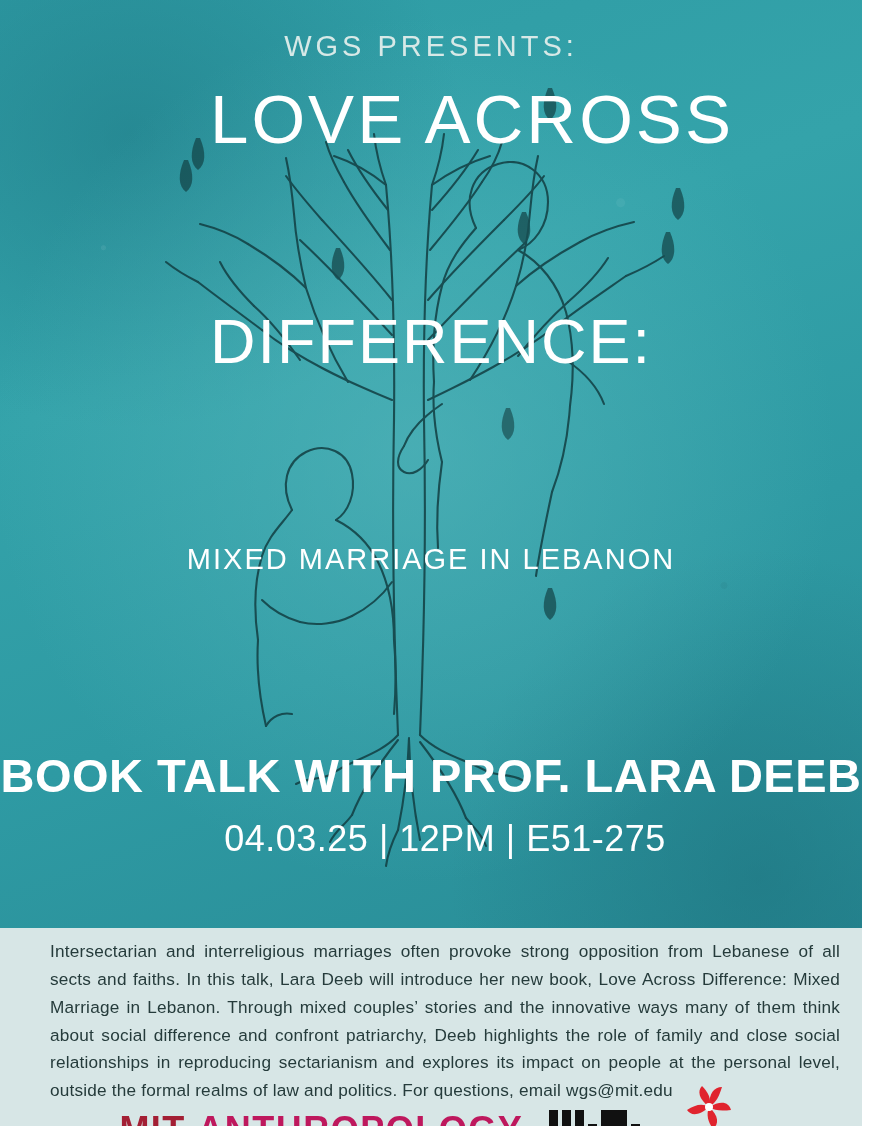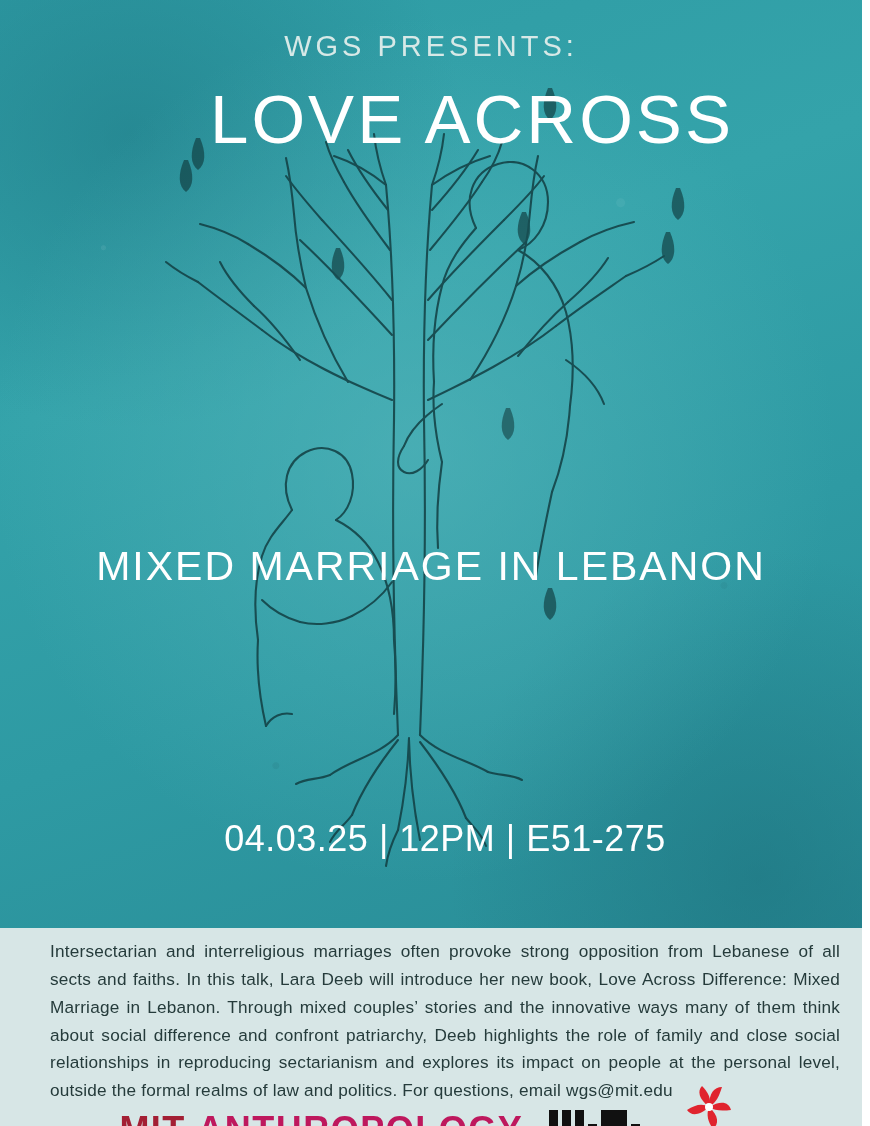--- a/index.html
+++ b/index.html
@@ -78,21 +78,21 @@
     font-size: 63px;
     letter-spacing: 2px;
     font-weight: 400;
   }
   .subtitle {
     position: absolute;
     top: 543px;
     width: 100%;
     text-align: center;
     color: #ffffff;
-    font-size: 41px;
+    font-size: 29px;
     letter-spacing: 2px;
     font-weight: 400;
   }
   .speaker {
     position: absolute;
     top: 748px;
     width: 100%;
     text-align: center;
     color: #ffffff;
     font-size: 47px;
@@ -268,21 +268,23 @@
       <path d="M552 492 C546 520 540 548 536 576"></path>
       <path d="M442 404 C424 416 410 430 404 446"></path>
       <path d="M404 446 C396 458 396 468 404 472 C412 476 422 470 428 460"></path>
       <path d="M566 360 C584 372 598 388 604 404"></path>
     </g>
   </svg>
 
   <div class="content">
     <div class="presents">WGS PRESENTS:</div>
     <div class="title1">LOVE ACROSS</div>
+    <div class="title2">DIFFERENCE:</div>
     <div class="subtitle">MIXED MARRIAGE IN LEBANON</div>
+    <div class="speaker">BOOK TALK WITH PROF. LARA DEEB</div>
     <div class="datetime">04.03.25 | 12PM | E51-275</div>
 
     <div class="desc-panel">
       <div class="desc-text">Intersectarian and interreligious marriages often provoke strong opposition from Lebanese of all sects and faiths. In this talk, Lara Deeb will introduce her new book, Love Across Difference: Mixed Marriage in Lebanon. Through mixed couples’ stories and the innovative ways many of them think about social difference and confront patriarchy, Deeb highlights the role of family and close social relationships in reproducing sectarianism and explores its impact on people at the personal level, outside the formal realms of law and politics. For questions, email wgs@mit.edu</div>
 
       <div class="footer">
         <div class="mit-anthro">
           <span class="mit-red">MIT</span><span>&nbsp;</span><span class="anthro">ANTHROPOLOGY</span>
         </div>
 

